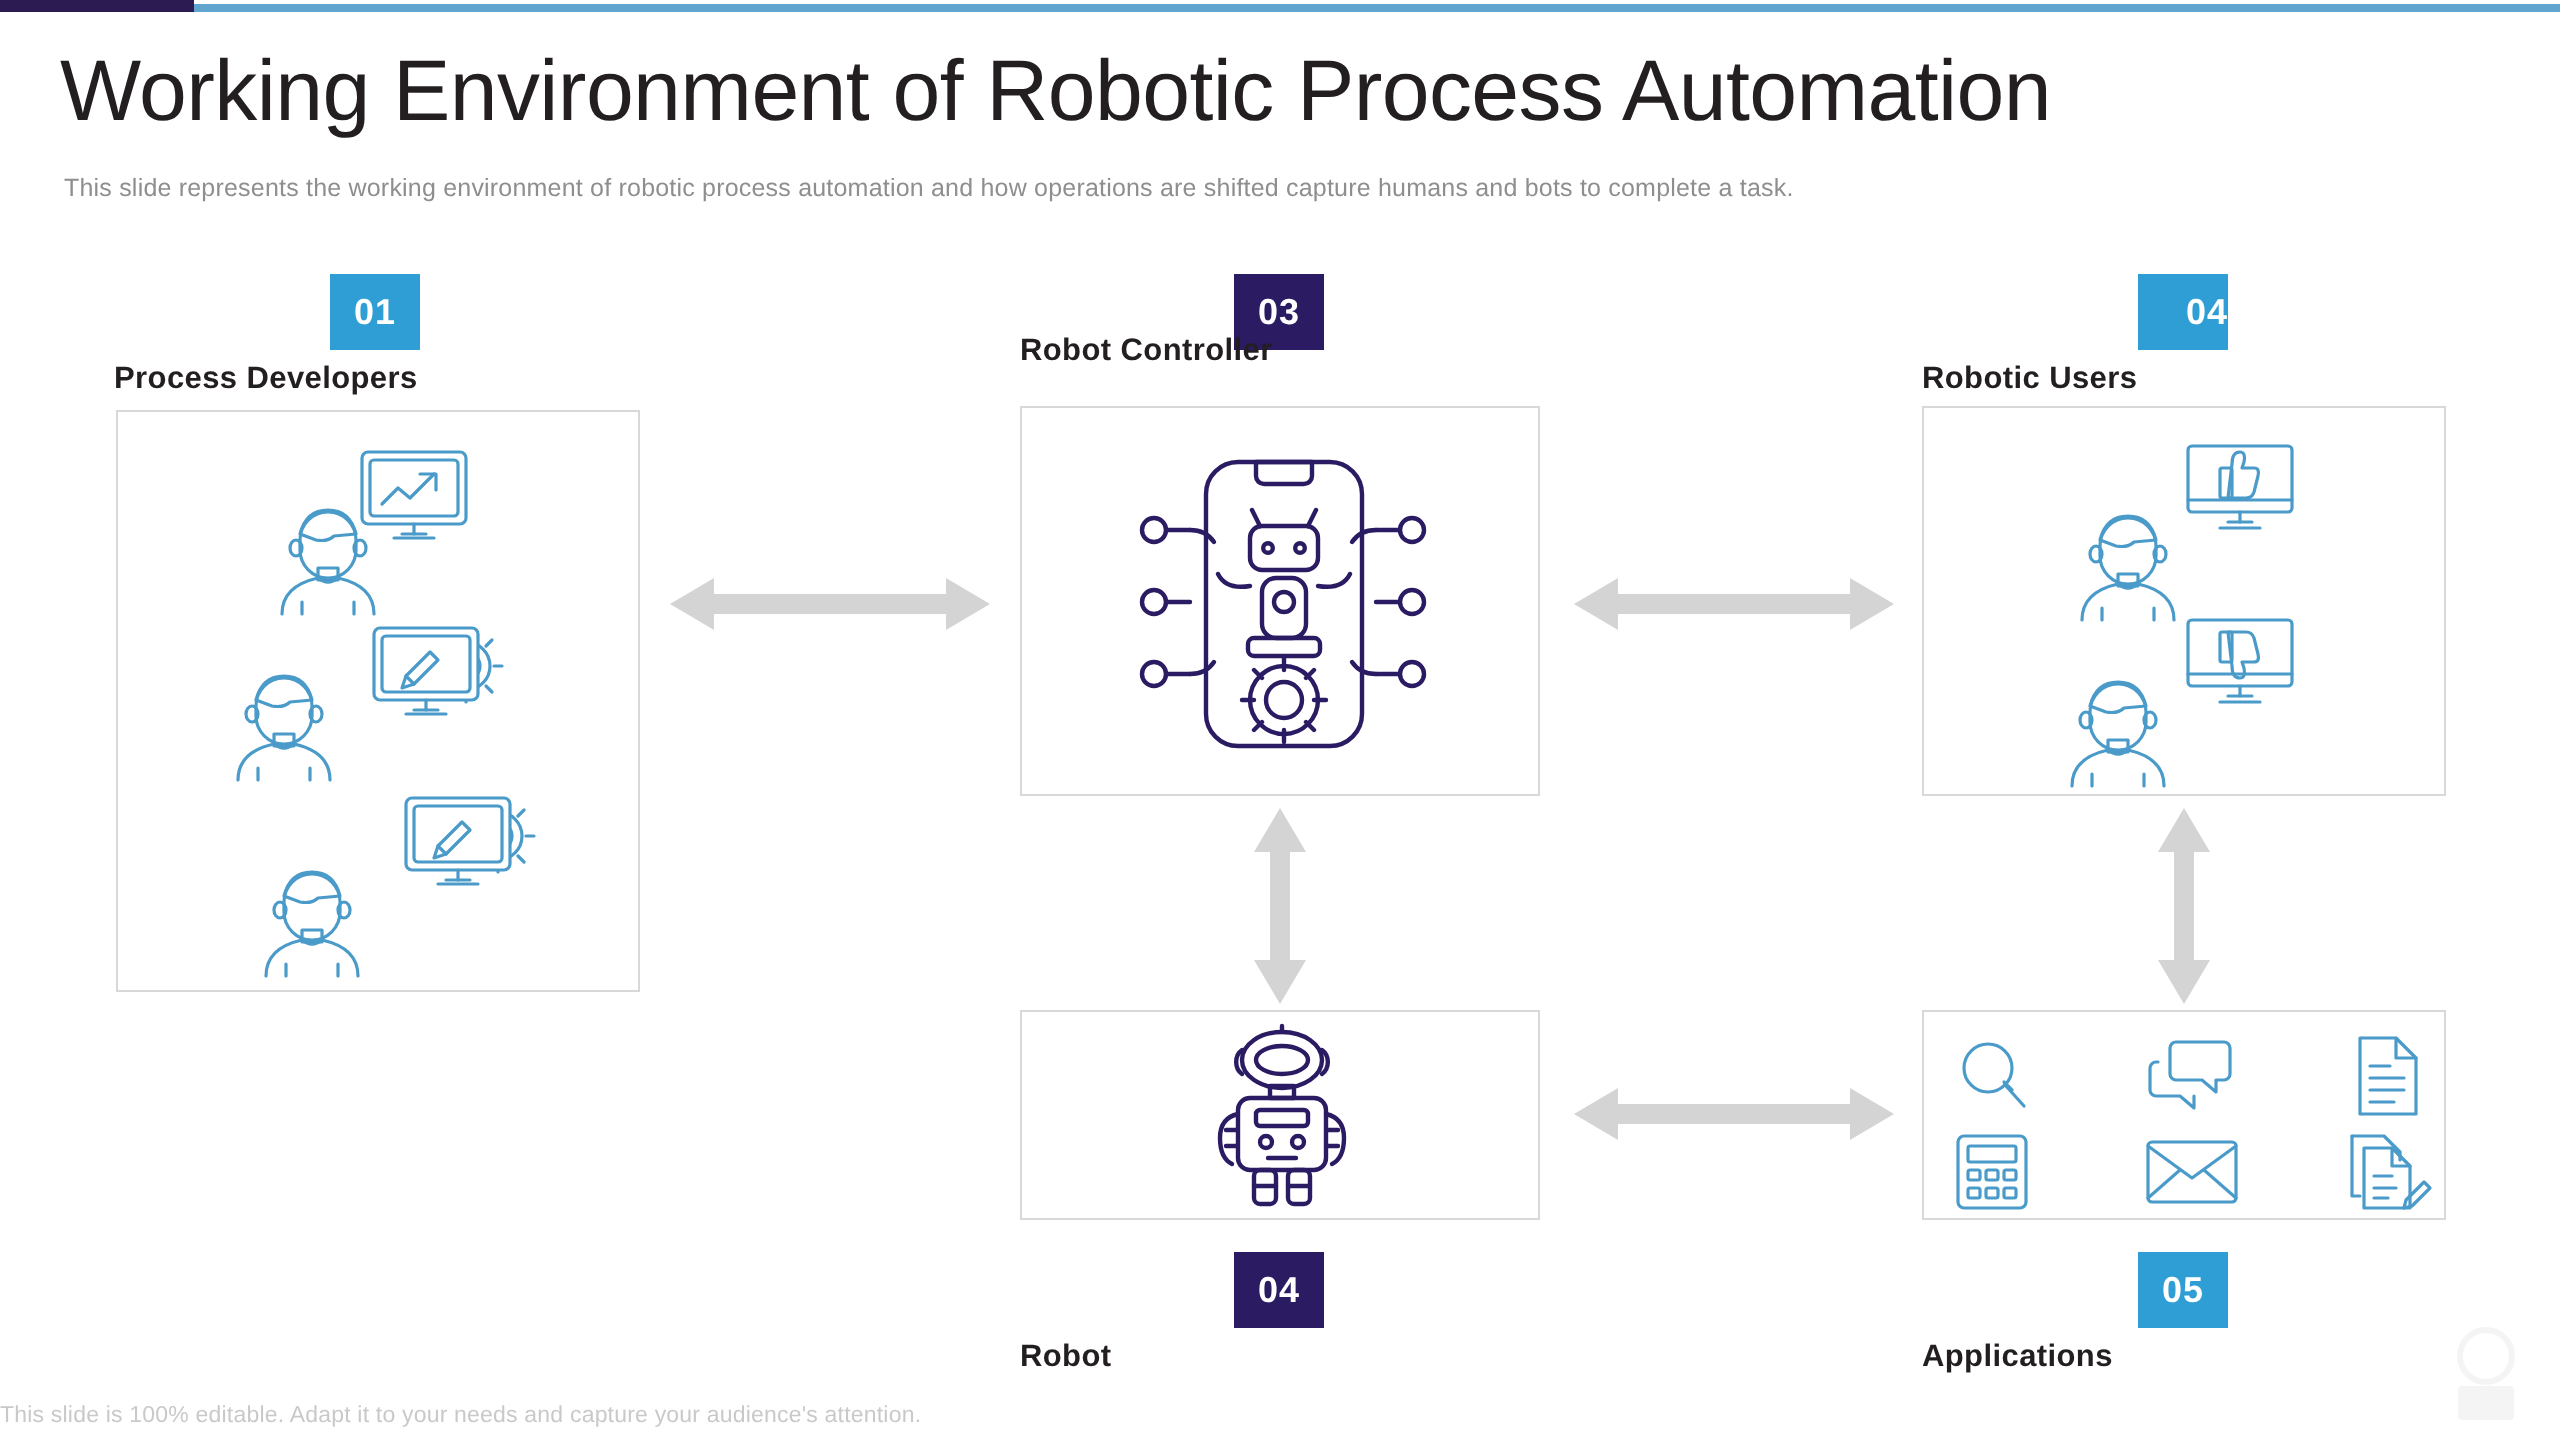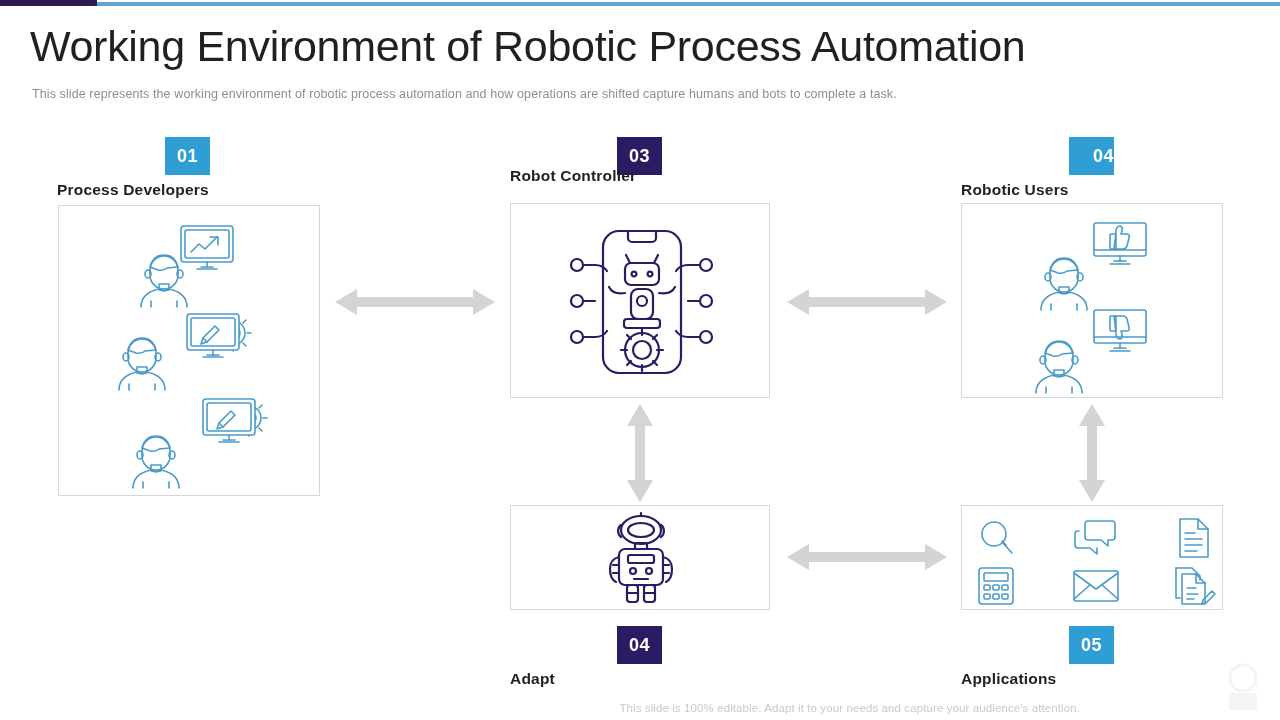--- a/index.html
+++ b/index.html
@@ -48,23 +48,22 @@
     position: absolute; border: 1px solid #d8d8d8; background: #ffffff;
   }
 
   
   .arrow-h { position: absolute; }
   .arrow-v { position: absolute; }
 
   
   .footer-note {
     position: absolute; left: 0; top: 702px; width: 1080px;
-    text-align: right; font-size: 11.5px; color: #c9c9c9;
+    text-align: left; font-size: 11.5px; color: #c9c9c9;
     letter-spacing: 0.1px;
-    padding-left: 10px;
   }
   .watermark {
     position: absolute; right: 14px; bottom: 8px;
     width: 46px; height: 52px; opacity: 0.06;
   }
 
   
   .ic-blue { stroke: #4a9bc9; fill: none; stroke-width: 1.6; stroke-linecap: round; stroke-linejoin: round; }
   .ic-navy { stroke: #2b1b63; fill: none; stroke-width: 2.2; stroke-linecap: round; stroke-linejoin: round; }
   svg { display: block; overflow: visible; }
@@ -220,21 +219,21 @@
       <path class="ic-navy" d="M11 52 h5 M11 60 h5 M62 52 h5 M62 60 h5"></path>
       <rect class="ic-navy" x="25" y="72" width="11" height="17" rx="3"></rect>
       <rect class="ic-navy" x="42" y="72" width="11" height="17" rx="3"></rect>
       <path class="ic-navy" d="M25 80 h11 M42 80 h11"></path>
     </svg>
   </span>
 </div>
 <div class="badge navy" style="left:617px; top:626px;">
   <span>04</span>
 </div>
-<div class="col-title" style="left:510px; top:670px; width:260px;">Adapt</div>
+<div class="col-title" style="left:510px; top:670px; width:260px;">Robot</div>
 
 <div class="badge blue" style="left:1069px; top:137px;justify-content:flex-end;">
   <span>04</span>
 </div>
 <div class="col-title" style="left:961px; top:181px; width:262px;">Robotic Users</div>
 
 <div class="panel" style="left:961px; top:203px; width:262px; height:195px;">
 
   <span class="abs" style="left:128px; top:16px;">
     <svg width="60" height="50" viewBox="0 0 60 50">

